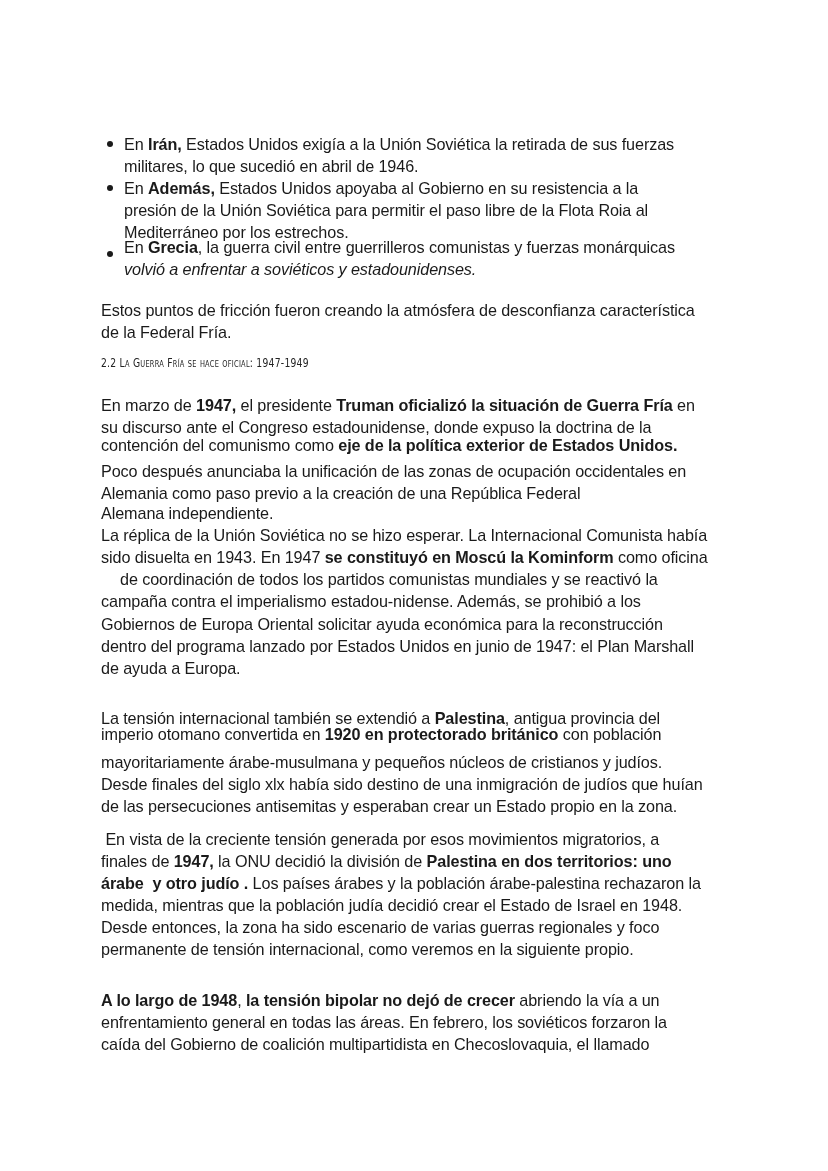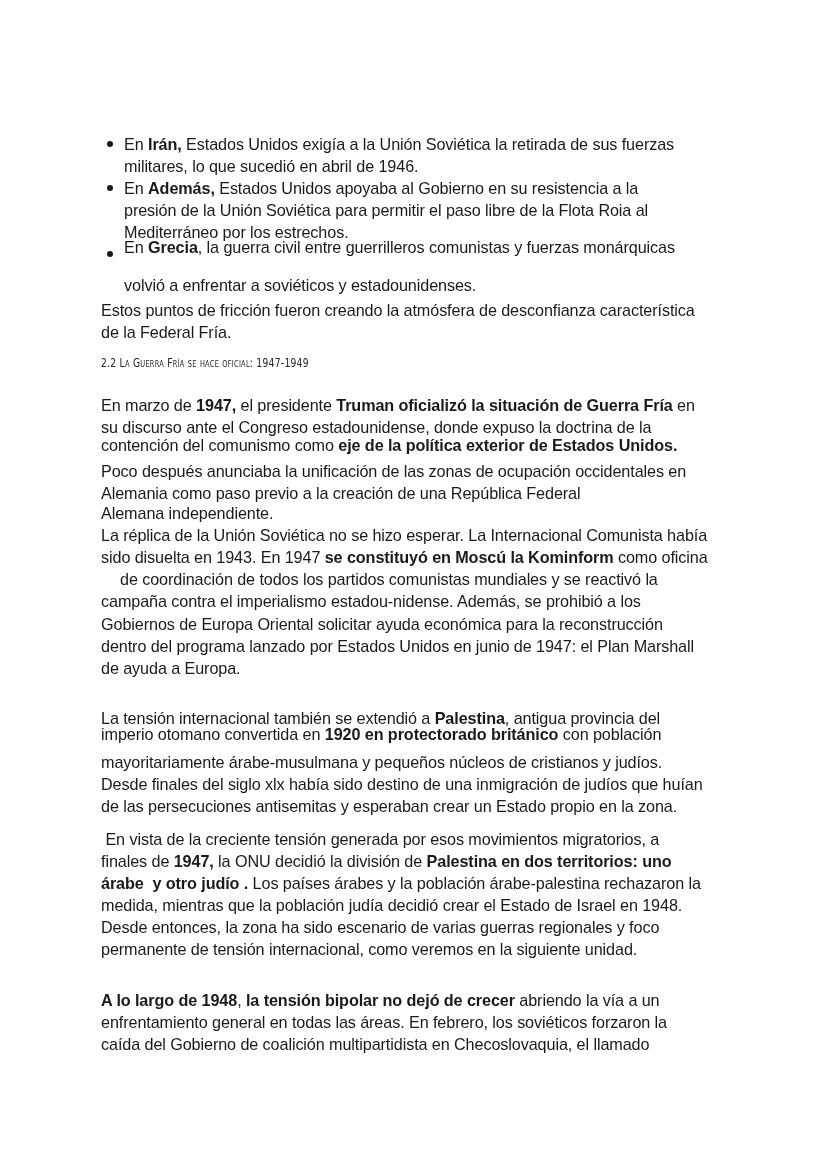--- a/index.html
+++ b/index.html
@@ -23,21 +23,21 @@
     <div class="line bline" style="top:133px;"><span>En </span><b>Irán,</b><span> Estados Unidos exigía a la Unión Soviética la retirada de sus fuerzas</span></div>
     <div class="line bline" style="top:155px;">militares, lo que sucedió en abril de 1946.</div>
 
     <span class="bullet" style="top:185px;"></span>
     <div class="line bline" style="top:177px;"><span>En </span><b>Además,</b><span> Estados Unidos apoyaba al Gobierno en su resistencia a la</span></div>
     <div class="line bline" style="top:199px;">presión de la Unión Soviética para permitir el paso libre de la Flota Roia al</div>
     <div class="line bline" style="top:221px;">Mediterráneo por los estrechos.</div>
 
     <span class="bullet" style="top:251px;"></span>
     <div class="line bline" style="top:236px;"><span>En </span><b>Grecia</b><span>, la guerra civil entre guerrilleros comunistas y fuerzas monárquicas</span></div>
-    <div class="line bline" style="top:274px;">volvió a enfrentar a soviéticos y estadounidenses.</div>
+    <div class="line bline" style="top:258px;font-style:italic;">volvió a enfrentar a soviéticos y estadounidenses.</div>
   </div>
 
   <div>
     <div class="line" style="top:299px;">Estos puntos de fricción fueron creando la atmósfera de desconfianza característica</div>
     <div class="line" style="top:321px;">de la Federal Fría.</div>
   </div>
 
   <div class="heading">2.2 La Guerra Fría se hace oficial: 1947-1949</div>
 
   <div>
@@ -66,21 +66,21 @@
     <div class="line" style="top:773px;">Desde finales del siglo xlx había sido destino de una inmigración de judíos que huían</div>
     <div class="line" style="top:795px;">de las persecuciones antisemitas y esperaban crear un Estado propio en la zona.</div>
   </div>
 
   <div>
     <div class="line" style="top:828px;white-space:pre;"> En vista de la creciente tensión generada por esos movimientos migratorios, a</div>
     <div class="line" style="top:850px;"><span>finales de </span><b>1947,</b><span> la ONU decidió la división de </span><b>Palestina en dos territorios: uno</b></div>
     <div class="line" style="top:872px;white-space:pre;"><b>árabe  y otro judío .</b><span> Los países árabes y la población árabe-palestina rechazaron la</span></div>
     <div class="line" style="top:894px;">medida, mientras que la población judía decidió crear el Estado de Israel en 1948.</div>
     <div class="line" style="top:916px;">Desde entonces, la zona ha sido escenario de varias guerras regionales y foco</div>
-    <div class="line" style="top:938px;">permanente de tensión internacional, como veremos en la siguiente unidad.</div>
+    <div class="line" style="top:938px;">permanente de tensión internacional, como veremos en la siguiente propio.</div>
   </div>
 
   <div>
     <div class="line" style="top:989px;"><b>A lo largo de 1948</b><span>, </span><b>la tensión bipolar no dejó de crecer</b><span> abriendo la vía a un</span></div>
     <div class="line" style="top:1011px;">enfrentamiento general en todas las áreas. En febrero, los soviéticos forzaron la</div>
     <div class="line" style="top:1033px;">caída del Gobierno de coalición multipartidista en Checoslovaquia, el llamado</div>
   </div>
 
 </div>
 

